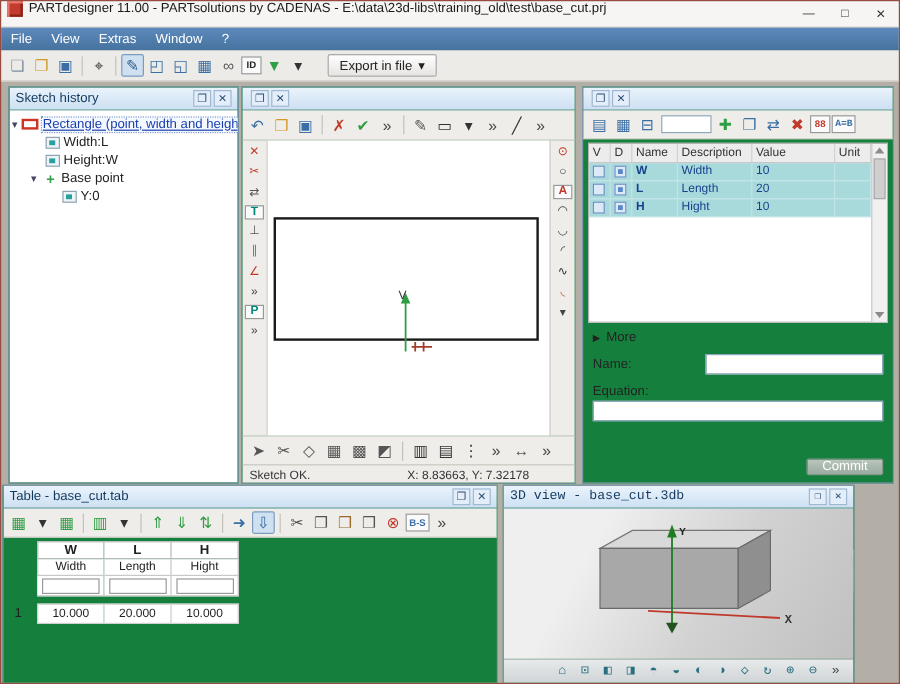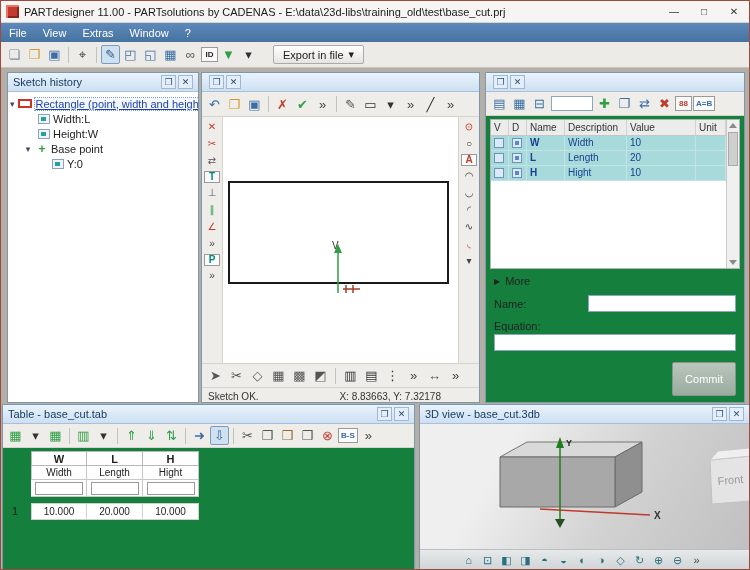--- a/index.html
+++ b/index.html
@@ -1,21 +1,21 @@
 <!DOCTYPE html>
 <html><head>
 <meta charset="utf-8">
 <style>
   * { margin:0; padding:0; box-sizing:border-box; }
   html,body { width:750px; height:570px; }
   body { font-family:"Liberation Sans", sans-serif; font-size:11px; background:#b3afa6;
          border:1px solid #9b4a40; position:relative; overflow:hidden; color:#222; }
 
   
-  .titlebar { height:22px; background:#f6f5f3; display:flex; align-items:center; padding-left:5px;
+  .titlebar { height:22px; background:#f6f5f3; display:flex; align-items:flex-start; padding-left:5px;
               border-bottom:1px solid #d8d5d0; }
   .appicon { width:13px; height:13px; background:#c23b2e; display:inline-block; margin-right:5px;
              box-shadow:inset 2px 2px 0 #e8766b, inset -2px -2px 0 #8e2318; }
   .titletext { flex:1; font-size:11px; color:#1a1a1a; white-space:nowrap; overflow:hidden; }
   .winbtns { display:flex; height:100%; }
   .winbtns span { width:30px; height:100%; display:flex; align-items:center; justify-content:center;
                   font-size:10px; color:#333; }
 
   
   .menubar { height:19px; background:linear-gradient(#5d8abc,#46729f); display:flex; align-items:center; }
@@ -39,21 +39,21 @@
   .ptitle { height:19px; background:linear-gradient(#eaf3fc,#cde0f2); border-bottom:1px solid #a9c1d8;
             display:flex; align-items:center; padding:0 5px; color:#12395e; }
   .ptext { flex:1; white-space:nowrap; overflow:hidden; }
   .pbtn { width:15px; height:14px; display:flex; align-items:center; justify-content:center;
           font-size:9px; color:#2c4f72; border:1px solid #9fb8d0; background:#e4eefa; margin-left:2px; }
 
   #p-sh { left:6px;  top:71px;  width:192px; height:331px; }
   #p-sk { left:200px; top:71px; width:279px; height:331px; }
   #p-vm { left:484px; top:71px; width:260px; height:331px; }
   #p-tb { left:1px;  top:403px; width:413px; height:166px; }
-  #p-3d { left:418px; top:403px; width:331px; height:166px; }
+  #p-3d { left:418px; top:403px; width:293px; height:166px;font-family:Liberation Mono, monospace; }
 
   
   .tree { background:#fff; height:calc(100% - 19px); padding:4px 2px; }
   .trow { height:15px; display:flex; align-items:center; gap:3px; white-space:nowrap; }
   .exp { width:10px; text-align:center; color:#446; font-size:9px; }
   .ind1 { padding-left:28px; } .ind2 { padding-left:13px; } .ind3 { padding-left:42px; }
   .rect-ic { width:14px; height:9px; border:2px solid #cc3322; background:#fff; display:inline-block; flex:none; }
   .var-ic { width:12px; height:10px; border:1px solid #8fa3b5; background:#eef4f8; display:inline-block;
             position:relative; flex:none; }
   .var-ic::after { content:""; position:absolute; left:2px; top:2px; width:5px; height:4px; background:#28a0a0; }
@@ -99,21 +99,21 @@
   .sb-up { top:3px; border-bottom:5px solid #8a8a8a; }
   .sb-dn { bottom:3px; border-top:5px solid #8a8a8a; }
   .sb-th { position:absolute; left:1px; top:12px; width:10px; height:34px; background:#cfcfcf; border:1px solid #aaa; }
   .vm-more { display:flex; align-items:center; gap:5px; padding:6px 0 2px 8px; }
   .vm-more .tri { font-size:8px; color:#222; }
   .vm-namerow { display:flex; align-items:center; justify-content:space-between; padding:6px 8px 0 8px; }
   .vm-input { height:17px; border:1px solid #8ea6bc; background:#fff; font-size:10px; padding:0 3px; }
   .vm-name-input { width:148px; }
   .vm-eqlabel { padding:8px 8px 2px 8px; }
   .vm-eq-input { display:block; margin:0 8px; width:calc(100% - 16px); }
-  .commit { position:absolute; right:8px; bottom:6px; padding:10px 12px; color:#fff; font-size:11px;
+  .commit { position:absolute; right:8px; bottom:6px; padding:0 12px; color:#fff; font-size:11px;
             background:linear-gradient(#b9c6bd,#9aab9f); border:1px solid #86968b; border-radius:2px; }
 
   
   .tb-toolbar { height:24px; background:#efede9; border-bottom:1px solid #d6d3cd; display:flex;
                 align-items:center; padding:0 3px; gap:1px; }
   .tb-grid { margin:3px 0 0 4px; display:grid; grid-template-columns:24px 56px 56px 56px;
              grid-auto-rows:min-content; }
   .tb-h1 { font-weight:bold; text-align:center; background:#fff; border:1px solid #b8b8b8;
            border-left:none; height:15px; line-height:15px; }
   .tb-h1.first { border-left:1px solid #b8b8b8; }
@@ -301,21 +301,21 @@
         <span class="icon" style="color: rgb(58, 110, 165);">▦</span>
         <span class="icon" style="color: rgb(58, 110, 165);">⊟</span>
       </span>
     <input class="vm-filter" value="" style="">
     <span class="iconrow">
         <span class="icon" style="color: rgb(47, 158, 68);">✚</span>
         <span class="icon" style="color: rgb(58, 110, 165);">❐</span>
         <span class="icon" style="color: rgb(58, 110, 165);">⇄</span>
         <span class="icon" style="color: rgb(192, 58, 43);">✖</span>
         <span class="icon txt" style="color: rgb(192, 58, 43);">88</span>
-        <span class="icon txt" style="color: rgb(58, 110, 165);">A=B</span>
+        <span class="icon txt" style="color: rgb(58, 110, 165); font-family: Liberation Mono, monospace;">A=B</span>
       </span>
   </div>
   <div class="vmtable">
     <div class="vtcols">
       <div class="vhead">
         <span>V</span>
         <span>D</span>
         <span>Name</span>
         <span>Description</span>
         <span>Value</span>

